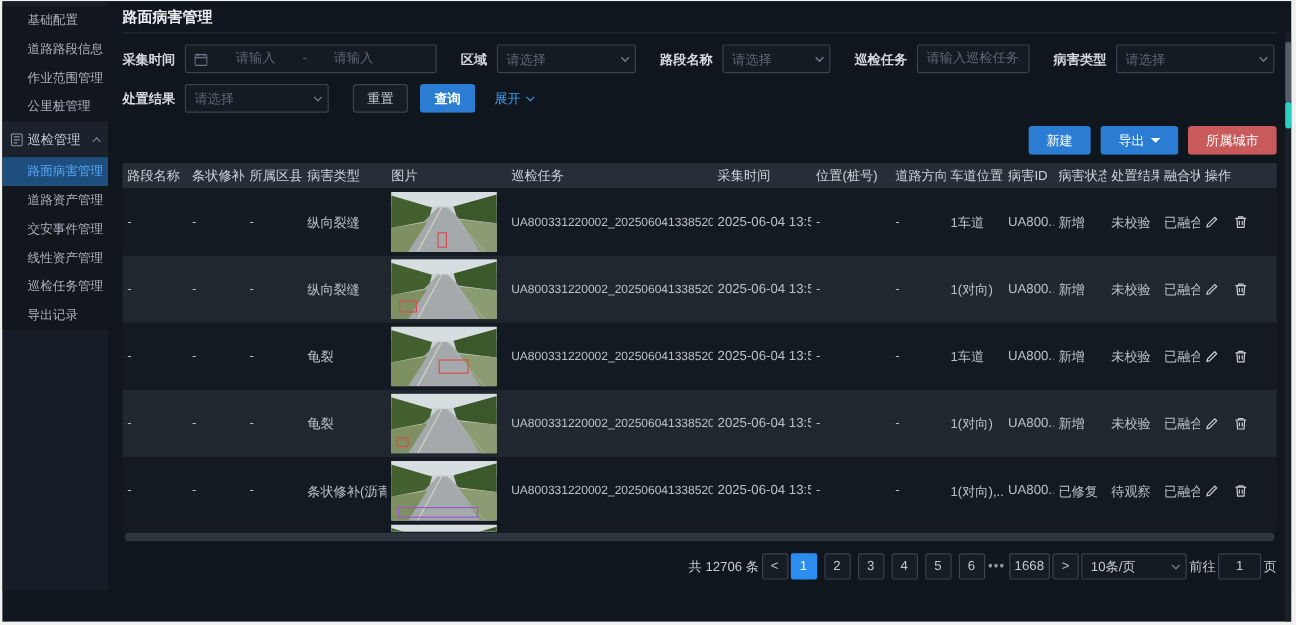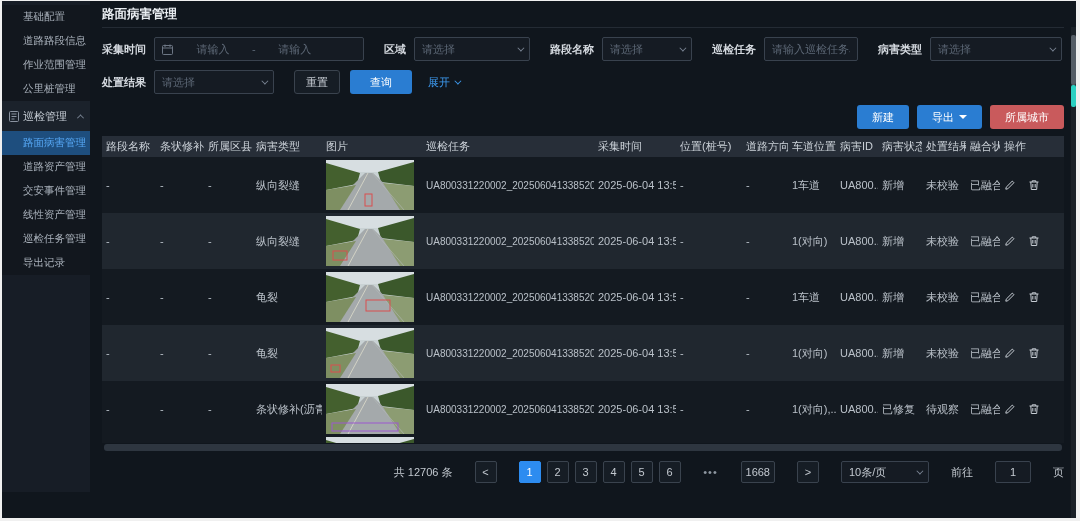--- a/index.html
+++ b/index.html
@@ -71,21 +71,21 @@
   .td-task { font-size:10px; }
   .img-cell { cursor:pointer; line-height:0; }
   .act-icons { display:flex; gap:12px; align-items:center; }
   .act-icons svg { cursor:pointer; }
   .partial-row { height:6px; background:#141a21; position:relative; overflow:hidden; }
   .partial-row .sliver { position:absolute; left:224px; top:0; line-height:0; }
   .hbar { height:9px; padding:1px 2px; background:#10161d; }
   .hthumb { height:7px; background:#2e3640; border-radius:3px; width:100%; cursor:pointer; }
 
   
-  .pagination { display:flex; justify-content:flex-end; align-items:center; gap:22px;
+  .pagination { display:flex; justify-content:flex-end; align-items:center; gap:2px;
     padding:9px 12px; color:#c3c9d0; font-size:11px; margin-top:auto; }
   .pbtn { min-width:22px; height:22px; display:flex; align-items:center; justify-content:center;
     background:#161d25; border:1px solid #3a434e; border-radius:2px; color:#c3c9d0;
     cursor:pointer; padding:0 4px; font-size:11px; }
   .pbtn.active { background:#2d8cf0; border-color:#2d8cf0; color:#fff; }
   .pellipsis { min-width:16px; text-align:center; letter-spacing:1px; color:#8e97a1; }
   .psize { width:88px; height:22px; }
   .goto-box { width:36px; height:22px; padding:0 2px; }
   .goto-box input { text-align:center; }
 
@@ -172,21 +172,21 @@
 
         <div class="frow">
           <span class="flabel">处置结果</span>
           <div class="ibox selbox" style="width:120px;">
             <span>请选择</span>
             <span class="chev down"></span>
           </div>
           <span class="gap"></span>
           <div class="btn ghost" style="width:46px;">重置</div>
           <span style="width:10px;"></span>
-          <div class="btn blue" style="width:62px;">查询</div>
+          <div class="btn blue" style="width:46px;font-weight:bold;">查询</div>
           <span class="expand-link">
             <span>展开</span>
             <span class="chev down"></span>
           </span>
         </div>
       </div>
 
       <div class="action-row">
         <div class="btn blue">新建</div>
         <div class="btn blue">

